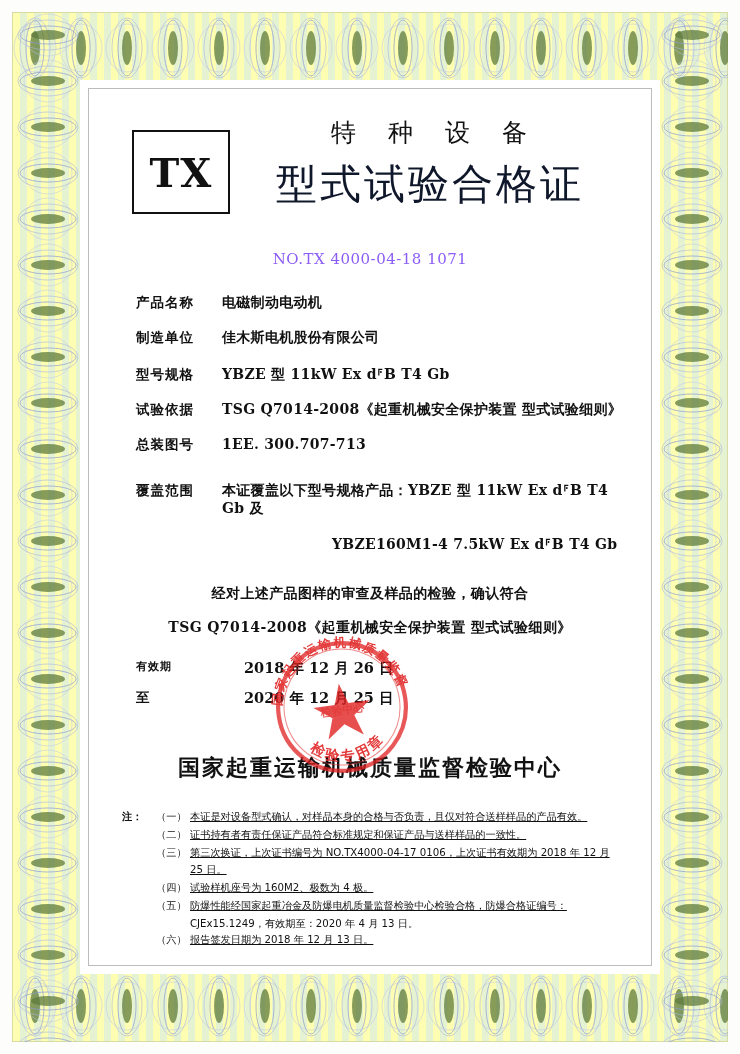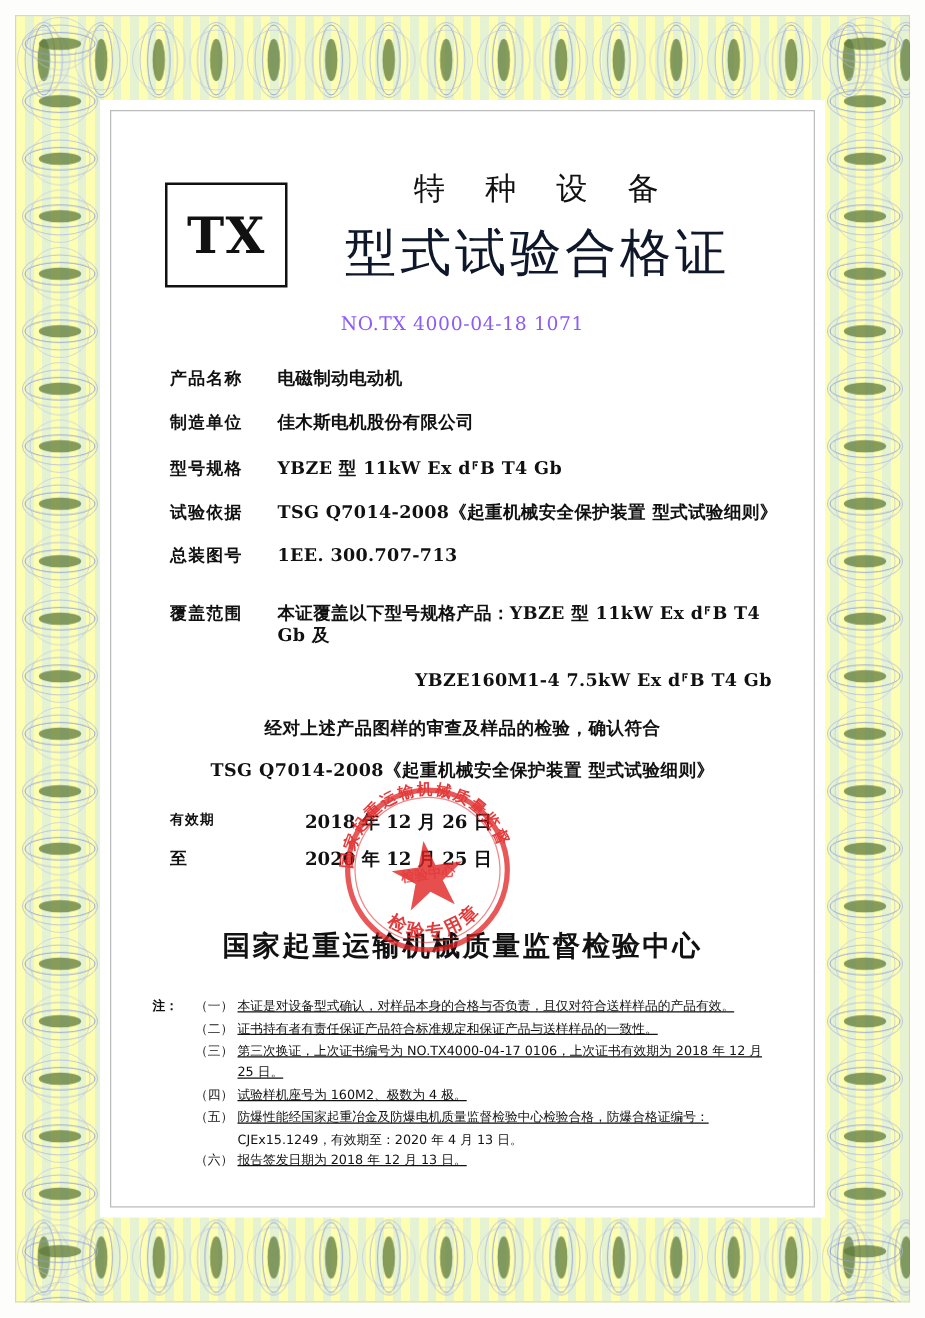--- a/index.html
+++ b/index.html
@@ -77,37 +77,37 @@
     color: #111;
   }
 
   
   .header-row {
     position: relative;
     height: 128px;
   }
   .tx-box {
     position: absolute;
-    left: 16px; top: 32px;
+    left: 16px; top: 16px;
     width: 94px; height: 80px;
     border: 2px solid #111;
     display: flex;
     align-items: center;
     justify-content: center;
   }
   .tx-text {
     font-family: "DejaVu Serif", "Liberation Serif", serif;
     font-size: 40px;
     font-weight: bold;
     letter-spacing: 1px;
     color: #111;
   }
   .header-titles {
     position: absolute;
-    left: 120px; right: 0; top: 20px;
+    left: 120px; right: 0; top: 2px;
     text-align: center;
   }
   .title-small {
     font-family: "DejaVu Serif", "Liberation Serif", serif;
     font-size: 25px;
     letter-spacing: 12px;
     color: #111;
     padding-left: 10px;
   }
   .title-big {
@@ -167,21 +167,21 @@
   .coverage-line2 {
     margin-top: 16px;
     padding-left: 196px;
   }
   .center-line {
     text-align: center;
     font-family: "DejaVu Serif", "Liberation Serif", serif;
     font-size: 14px;
     font-weight: bold;
     color: #111;
-    margin-top: 21px;
+    margin-top: 32px;
     letter-spacing: 0.4px;
   }
   .center-line.second { margin-top: 16px; }
 
   
   .validity {
     position: relative;
     margin-top: 22px;
     padding-left: 20px;
     height: 62px;

